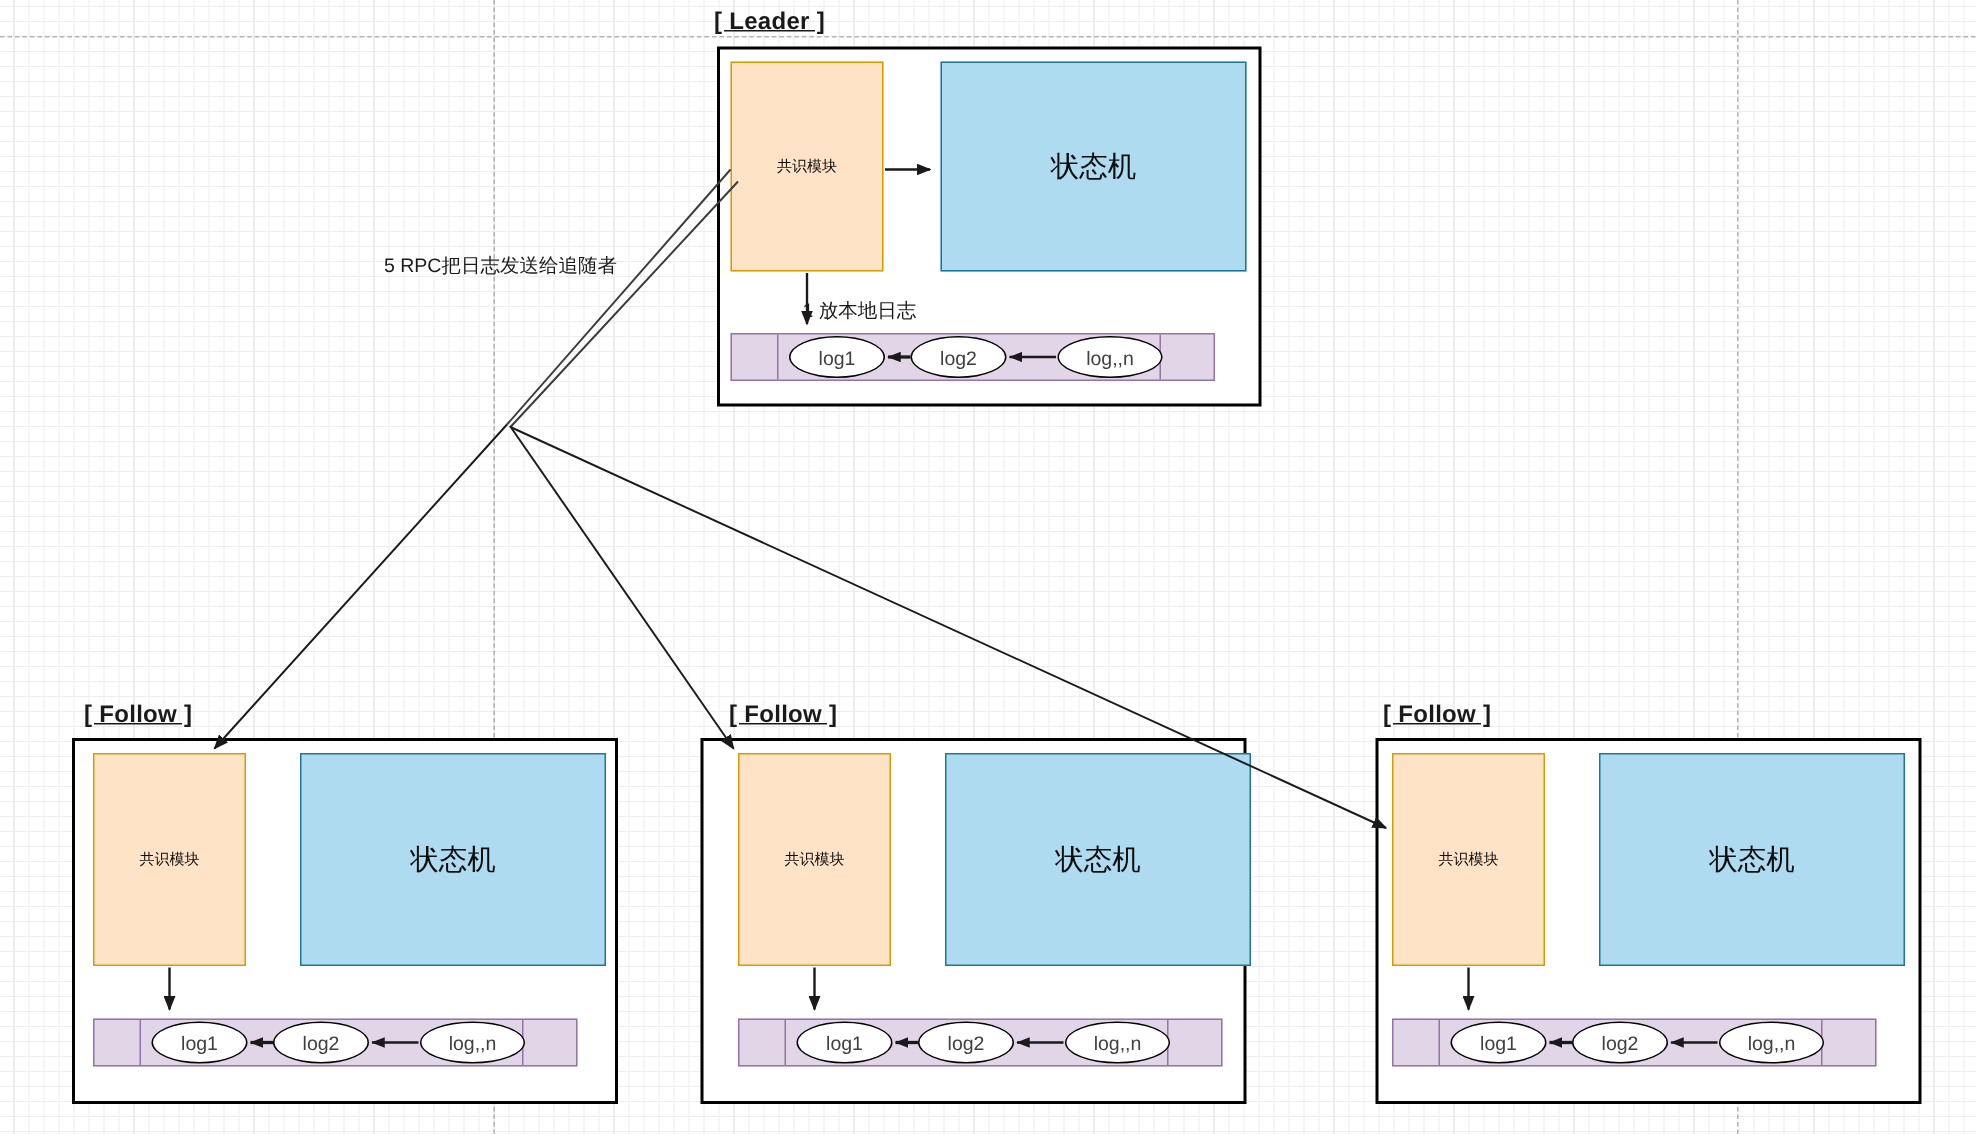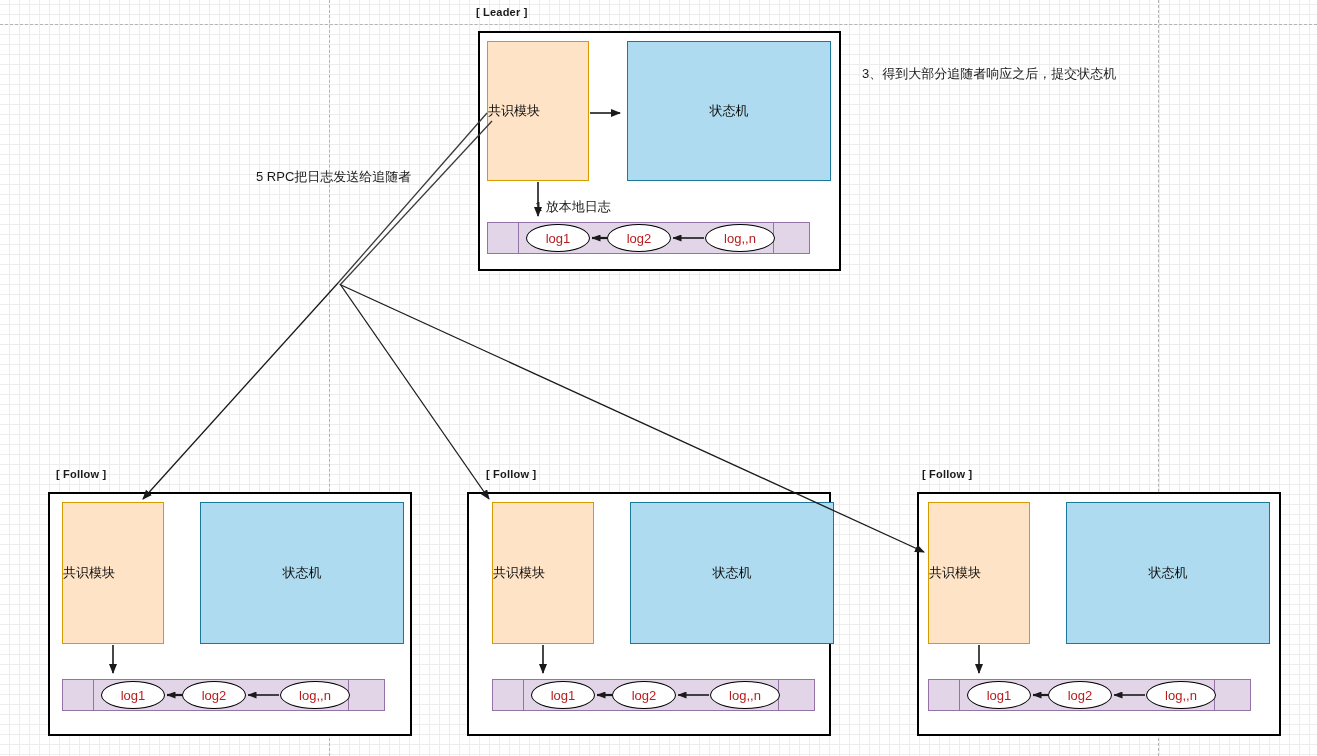--- a/index.html
+++ b/index.html
@@ -43,45 +43,47 @@
   }
   
   .node {
     position: absolute;
     box-sizing: border-box;
     border: 2px solid #000000;
     background: #ffffff;
   }
   .node-label {
     position: absolute;
-    font-size: 11px;
+    font-size: 16px;
     font-weight: bold;
     color: #1a1a1a;
     letter-spacing: 0.2px;
     white-space: nowrap;
+    text-decoration: underline;
   }
   .consensus-box {
     position: absolute;
     box-sizing: border-box;
     background: #ffe3c7;
     border: 1.5px solid #d79b00;
     display: flex;
     align-items: center;
-    font-size: 13px;
+    justify-content: center;
+    font-size: 10px;
     color: #0d0d0d;
   }
   .state-box {
     position: absolute;
     box-sizing: border-box;
     background: #aedbef;
     border: 1.5px solid #1c7898;
     display: flex;
     align-items: center;
     justify-content: center;
-    font-size: 13px;
+    font-size: 19px;
     color: #0d0d0d;
   }
   .logbar {
     position: absolute;
     box-sizing: border-box;
     background: #e1d5e7;
     border: 1.5px solid #9673a6;
   }
   .logbar-div {
     position: absolute;
@@ -93,21 +95,21 @@
   .logitem {
     position: absolute;
     box-sizing: border-box;
     background: #ffffff;
     border: 1.6px solid #000000;
     border-radius: 50%;
     display: flex;
     align-items: center;
     justify-content: center;
     font-size: 13px;
-    color: #b91c1c;
+    color: #404040;
     white-space: nowrap;
   }
   .annotation {
     position: absolute;
     font-size: 13px;
     color: #1a1a1a;
     white-space: nowrap;
   }
   svg.overlay {
     position: absolute;
@@ -147,21 +149,20 @@
   </div>
   <div class="logitem" style="left:607px; top:224px; width:64px; height:28px;">
     <span>log2</span>
   </div>
   <div class="logitem" style="left:705px; top:224px; width:70px; height:28px;">
     <span>log,,n</span>
   </div>
 
   <div class="annotation" style="left:491px; top:198px;margin-left:44px;">1 放本地日志</div>
   <div class="annotation" style="left:256px; top:168px;">5 RPC把日志发送给追随者</div>
-  <div class="annotation" style="left:862px; top:65px;">3、得到大部分追随者响应之后，提交状态机</div>
 
   <div class="node-label" style="left:56px; top:468px;">[ Follow ]</div>
   <div class="node" style="left:48px; top:492px; width:364px; height:244px;"></div>
 
   <div class="consensus-box" style="left:62px; top:502px; width:102px; height:142px;">
     <span>共识模块</span>
   </div>
   <div class="state-box" style="left:200px; top:502px; width:204px; height:142px;">
     <span>状态机</span>
   </div>

